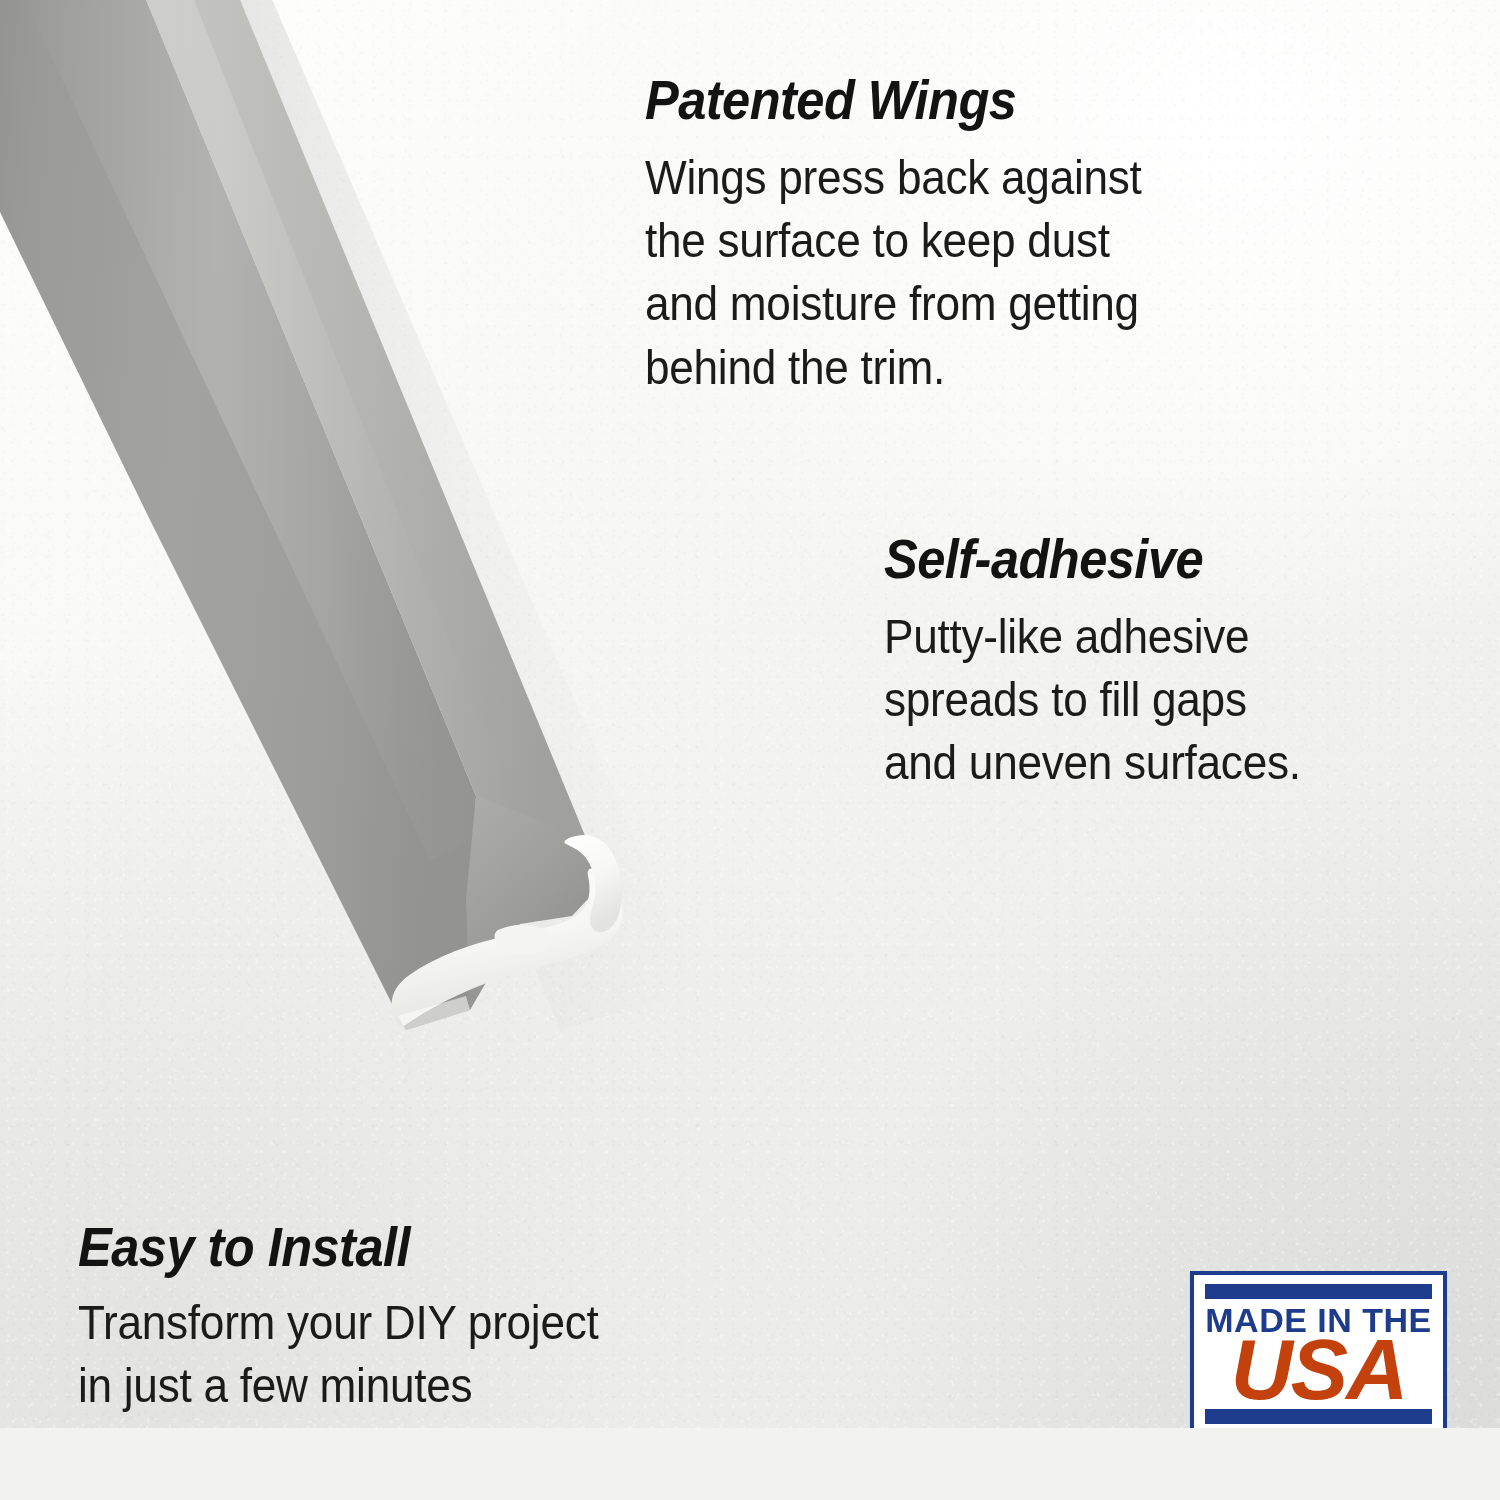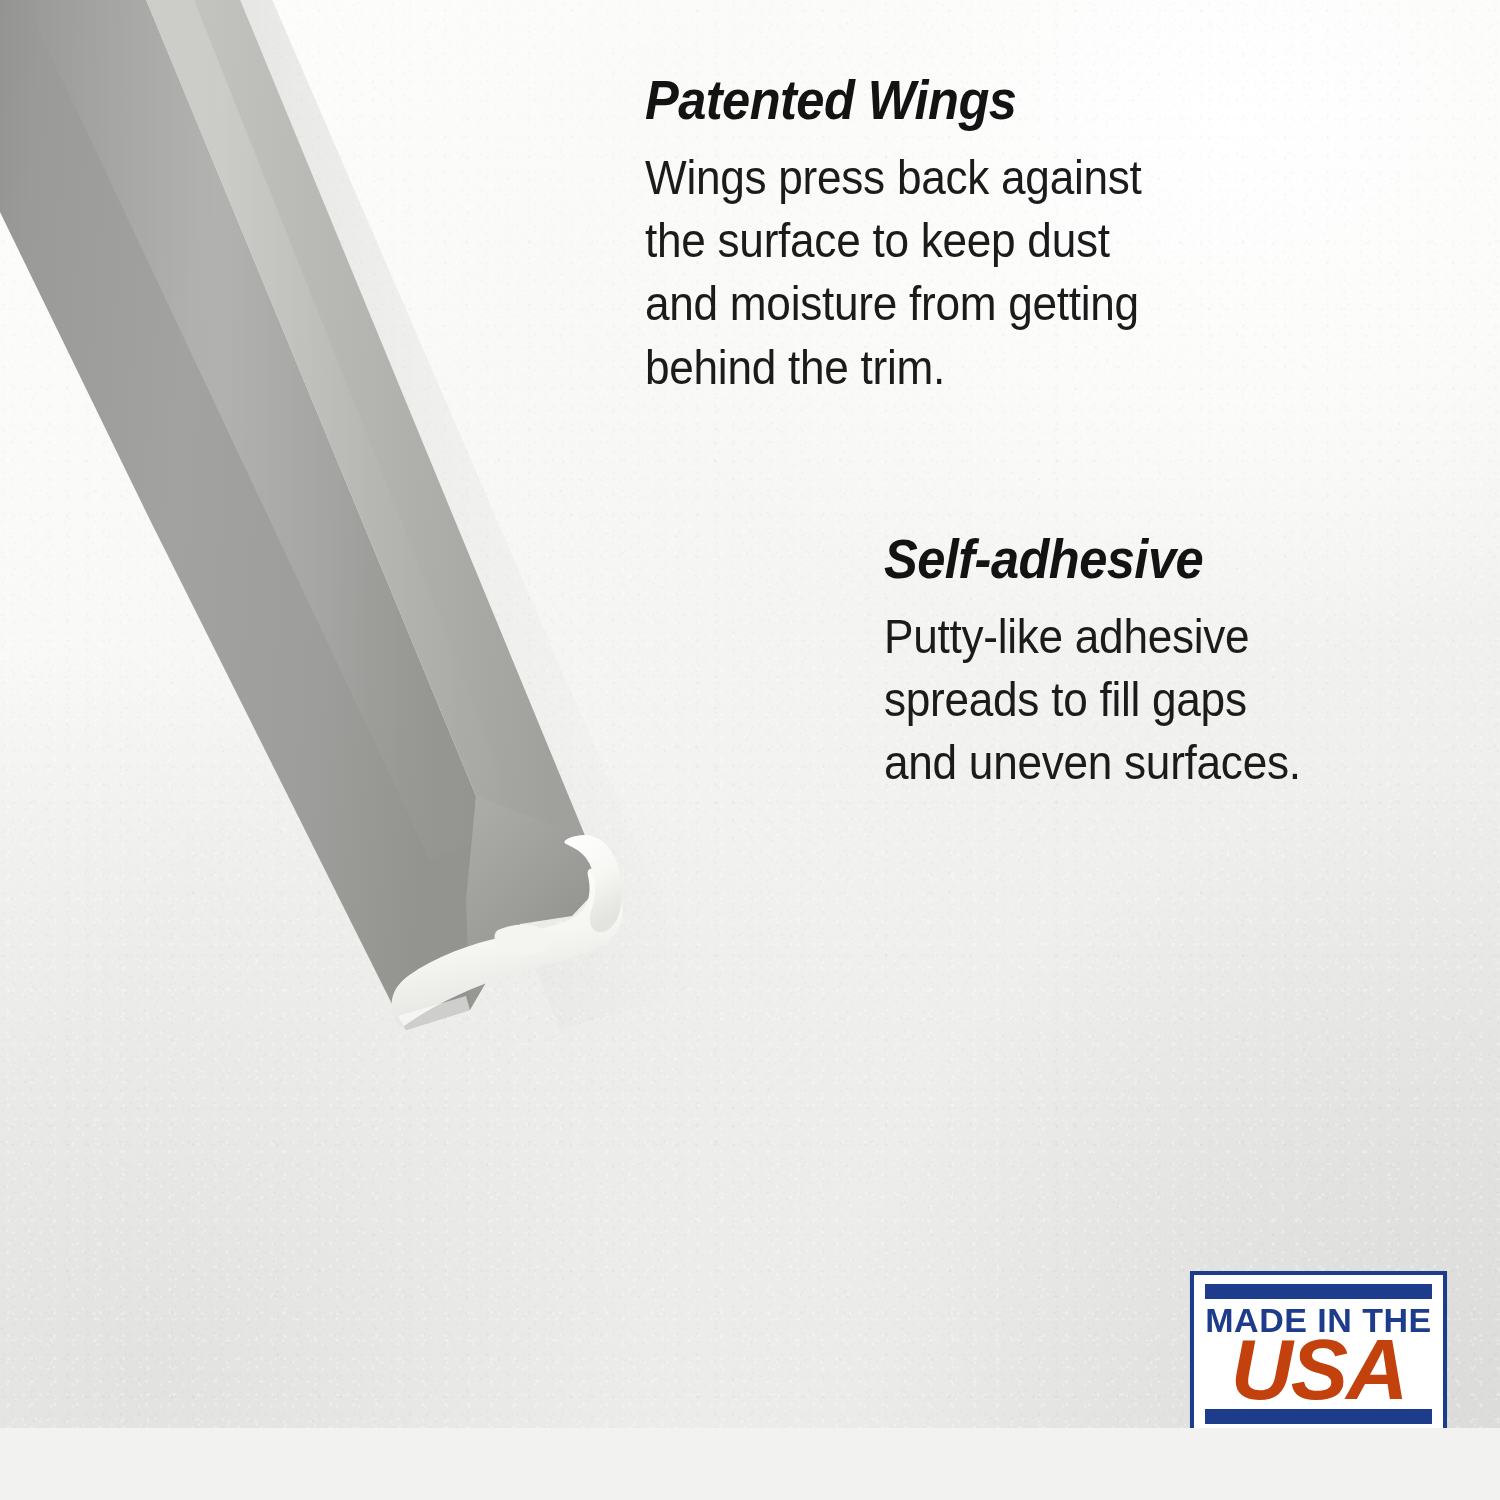--- a/index.html
+++ b/index.html
@@ -249,20 +249,25 @@
   </div>
 
   <div class="feature" id="feature-adhesive">
     <div class="f-title">Self-adhesive</div>
     <div class="f-body">Putty-like adhesive
 spreads to fill gaps
 and uneven surfaces.</div>
   </div>
 
 
+  <div class="feature" id="feature-install">
+    <div class="f-title">Easy to Install</div>
+    <div class="f-body">Transform your DIY project
+in just a few minutes</div>
+  </div>
 
   <div id="usa-badge">
     <div class="usa-bar"></div>
     <div class="usa-made">MADE IN THE</div>
     <div class="usa-big">USA</div>
     <div class="usa-bar"></div>
   </div>
 
 </div>
 

